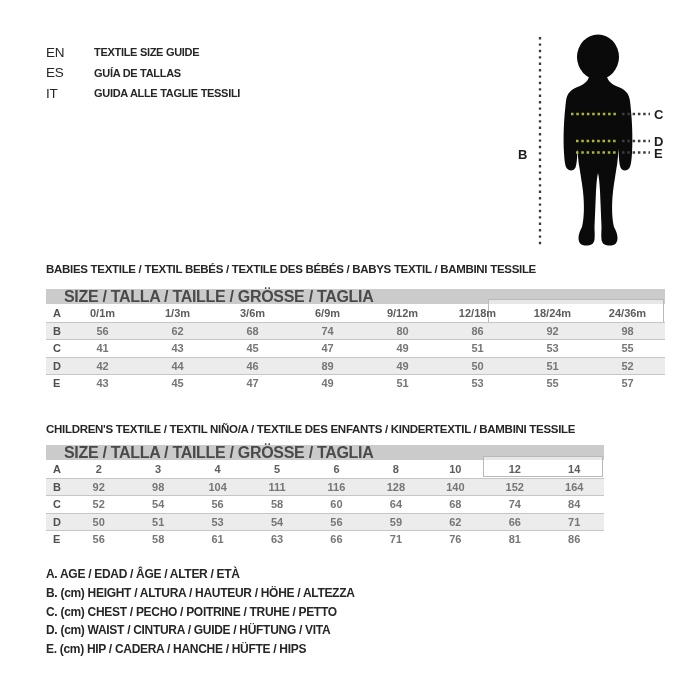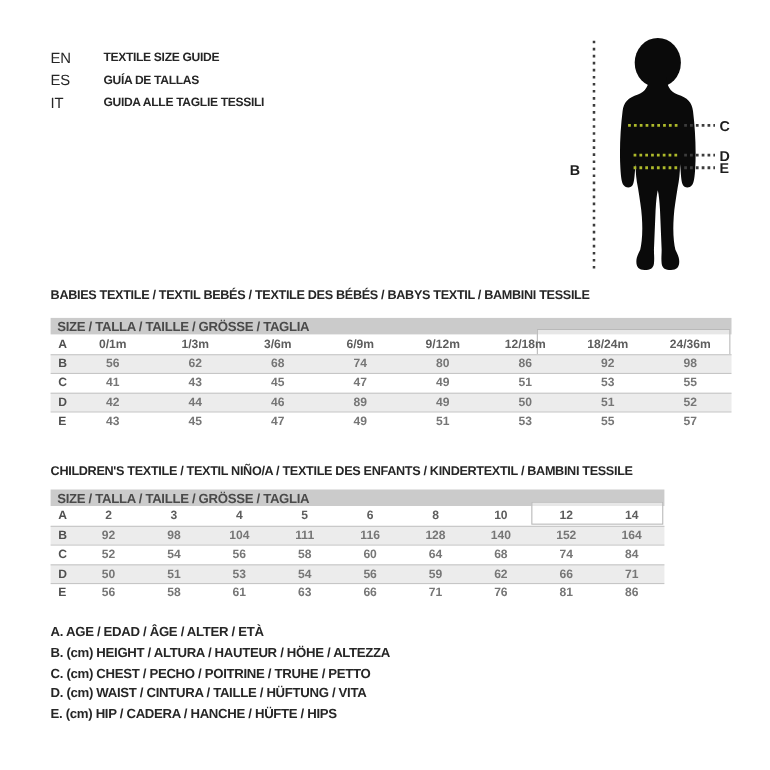--- a/index.html
+++ b/index.html
@@ -20,21 +20,21 @@
   
   .sec-title{position:absolute;left:46px;font-size:11.5px;font-weight:bold;color:#262626;white-space:nowrap;}
   .sec-title.babies{top:263px;}
   .sec-title.children{top:423px;}
 
   
   .size-table{position:absolute;left:46px;}
   .size-table.babies{top:289px;width:619px;}
   .size-table.children{top:445px;width:558px;}
   .thead{height:15px;background:#cbcbcb;display:flex;align-items:center;}
-  .thead span{padding-left:6px;font-size:12px;font-weight:bold;color:#4a4a4a;white-space:nowrap;position:relative;z-index:3;}
+  .thead span{padding-left:18px;font-size:16px;font-weight:bold;color:#4a4a4a;white-space:nowrap;position:relative;z-index:3;}
   .trow{display:flex;height:17.5px;align-items:center;position:relative;z-index:3;box-sizing:border-box;}
   .trow.alt{background:#ececec;}
   .trow + .trow{border-top:1px solid #c6c6c6;}
   .rlabel{flex:0 0 12px;padding-left:7px;overflow:visible;font-size:11px;font-weight:bold;color:#4f4f4f;}
   .children .rlabel{flex-basis:16px;}
   .tcell{flex:1;text-align:center;font-size:11px;font-weight:bold;color:#767676;}
   .trow.head-row .tcell{color:#5d5d5d;}
 
   .highlight-box{position:absolute;z-index:2;background:rgba(255,255,255,0.55);
     border:1px solid #b9b9b9;pointer-events:none;box-sizing:border-box;}
@@ -259,17 +259,17 @@
           <span class="tcell">81</span>
           <span class="tcell">86</span>
         </div>
       </div>
   </div>
 
   <div class="legend cond" id="legend">
       <div class="legend-row">A. AGE / EDAD / ÂGE / ALTER / ETÀ</div>
       <div class="legend-row">B. (cm) HEIGHT / ALTURA / HAUTEUR / HÖHE / ALTEZZA</div>
       <div class="legend-row">C. (cm) CHEST / PECHO / POITRINE / TRUHE / PETTO</div>
-      <div class="legend-row">D. (cm) WAIST / CINTURA / TAILLE / HÜFTUNG / VITA</div>
+      <div class="legend-row">D. (cm) WAIST / CINTURA / GUIDE / HÜFTUNG / VITA</div>
       <div class="legend-row">E. (cm) HIP / CADERA / HANCHE / HÜFTE / HIPS</div>
     </div>
 
 </div>
 
 </body></html>

